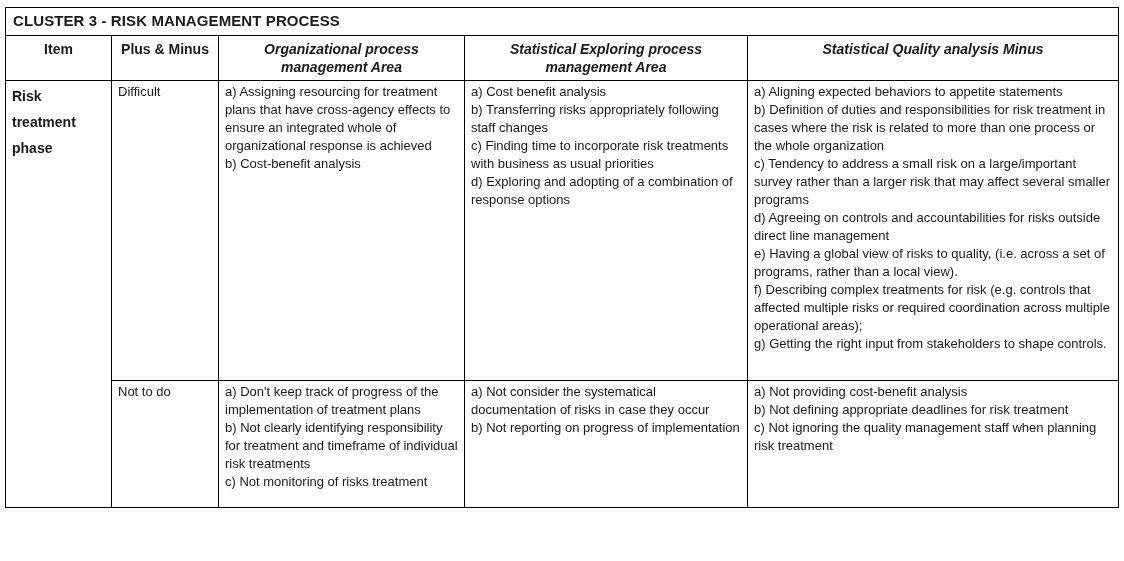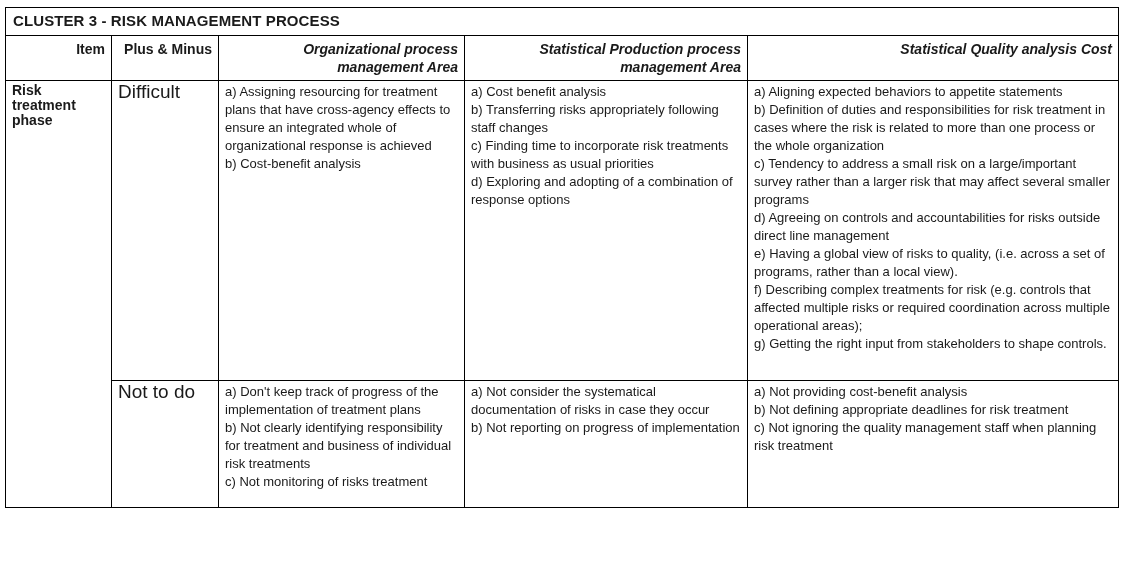--- a/index.html
+++ b/index.html
@@ -51,37 +51,37 @@
     left: 735px;
     top: 50%;
     transform: translateY(-50%);
     font-size: 15px;
     font-weight: normal;
     margin-top: 28px;
   }
   
   tr.head-row th {
     height: 45px;
-    text-align: right;
+    text-align: center;
     font-size: 14px;
     font-weight: bold;
     padding-top: 4px;
   }
   tr.head-row th.area { font-style: italic; }
   
   tr.row-difficult > td { height: 300px; }
   tr.row-nottodo  > td { height: 127px; }
   td.item-cell {
     vertical-align: middle;
     font-weight: bold;
     font-size: 14px;
-    line-height: 15px;
+    line-height: 26px;
     margin-top: 40px;
   }
-  td.label-cell { font-size: 19px; }
+  td.label-cell { font-size: 13px; }
   td.body-cell {
     white-space: pre-line;
     font-size: 13px;
     margin-top: 12px;
   }
 </style>
 </head>
 <body>
 
 <div class="page">
@@ -97,22 +97,22 @@
       <tr class="title-row">
         <td colspan="5">
           <span class="doc-title">CLUSTER 3 - RISK MANAGEMENT PROCESS</span>
           <span class="page-num">2/2</span>
         </td>
       </tr>
       <tr class="head-row">
         <th class="plain">Item</th>
         <th class="plain">Plus &amp; Minus</th>
         <th class="area">Organizational process management Area</th>
-        <th class="area">Statistical Production process management Area</th>
-        <th class="area">Statistical Quality analysis Cost</th>
+        <th class="area">Statistical Exploring process management Area</th>
+        <th class="area">Statistical Quality analysis Minus</th>
       </tr>
       <tr class="row-difficult">
         <td class="item-cell" rowspan="2">Risk treatment phase</td>
         <td class="label-cell">Difficult</td>
         <td class="body-cell">a) Assigning resourcing for treatment plans that have cross-agency effects to ensure an integrated whole of organizational response is achieved
 b) Cost-benefit analysis</td>
         <td class="body-cell">a) Cost benefit analysis
 b) Transferring risks appropriately following staff changes
 c) Finding time to incorporate risk treatments with business as usual priorities
 d) Exploring and adopting of a combination of response options</td>
@@ -120,21 +120,21 @@
 b) Definition of duties and responsibilities for risk treatment in cases where the risk is related to more than one process or the whole organization
 c) Tendency to address a small risk on a large/important survey rather than a larger risk that may affect several smaller programs
 d) Agreeing on controls and accountabilities for risks outside direct line management
 e) Having a global view of risks to quality, (i.e. across a set of programs, rather than a local view).
 f) Describing complex treatments for risk (e.g. controls that affected multiple risks or required coordination across multiple operational areas);
 g) Getting the right input from stakeholders to shape controls.</td>
       </tr>
       <tr class="row-nottodo">
         <td class="label-cell">Not to do</td>
         <td class="body-cell">a) Don't keep track of progress of the implementation of treatment plans
-b) Not clearly identifying responsibility for treatment and business of individual risk treatments
+b) Not clearly identifying responsibility for treatment and timeframe of individual risk treatments
 c) Not monitoring of risks treatment</td>
         <td class="body-cell">a) Not consider the systematical documentation of risks in case they occur
 b) Not reporting on progress of implementation</td>
         <td class="body-cell">a) Not providing cost-benefit analysis
 b) Not defining appropriate deadlines for risk treatment
 c) Not ignoring the quality management staff when planning risk treatment</td>
       </tr>
     </tbody>
   </table>
 </div>

